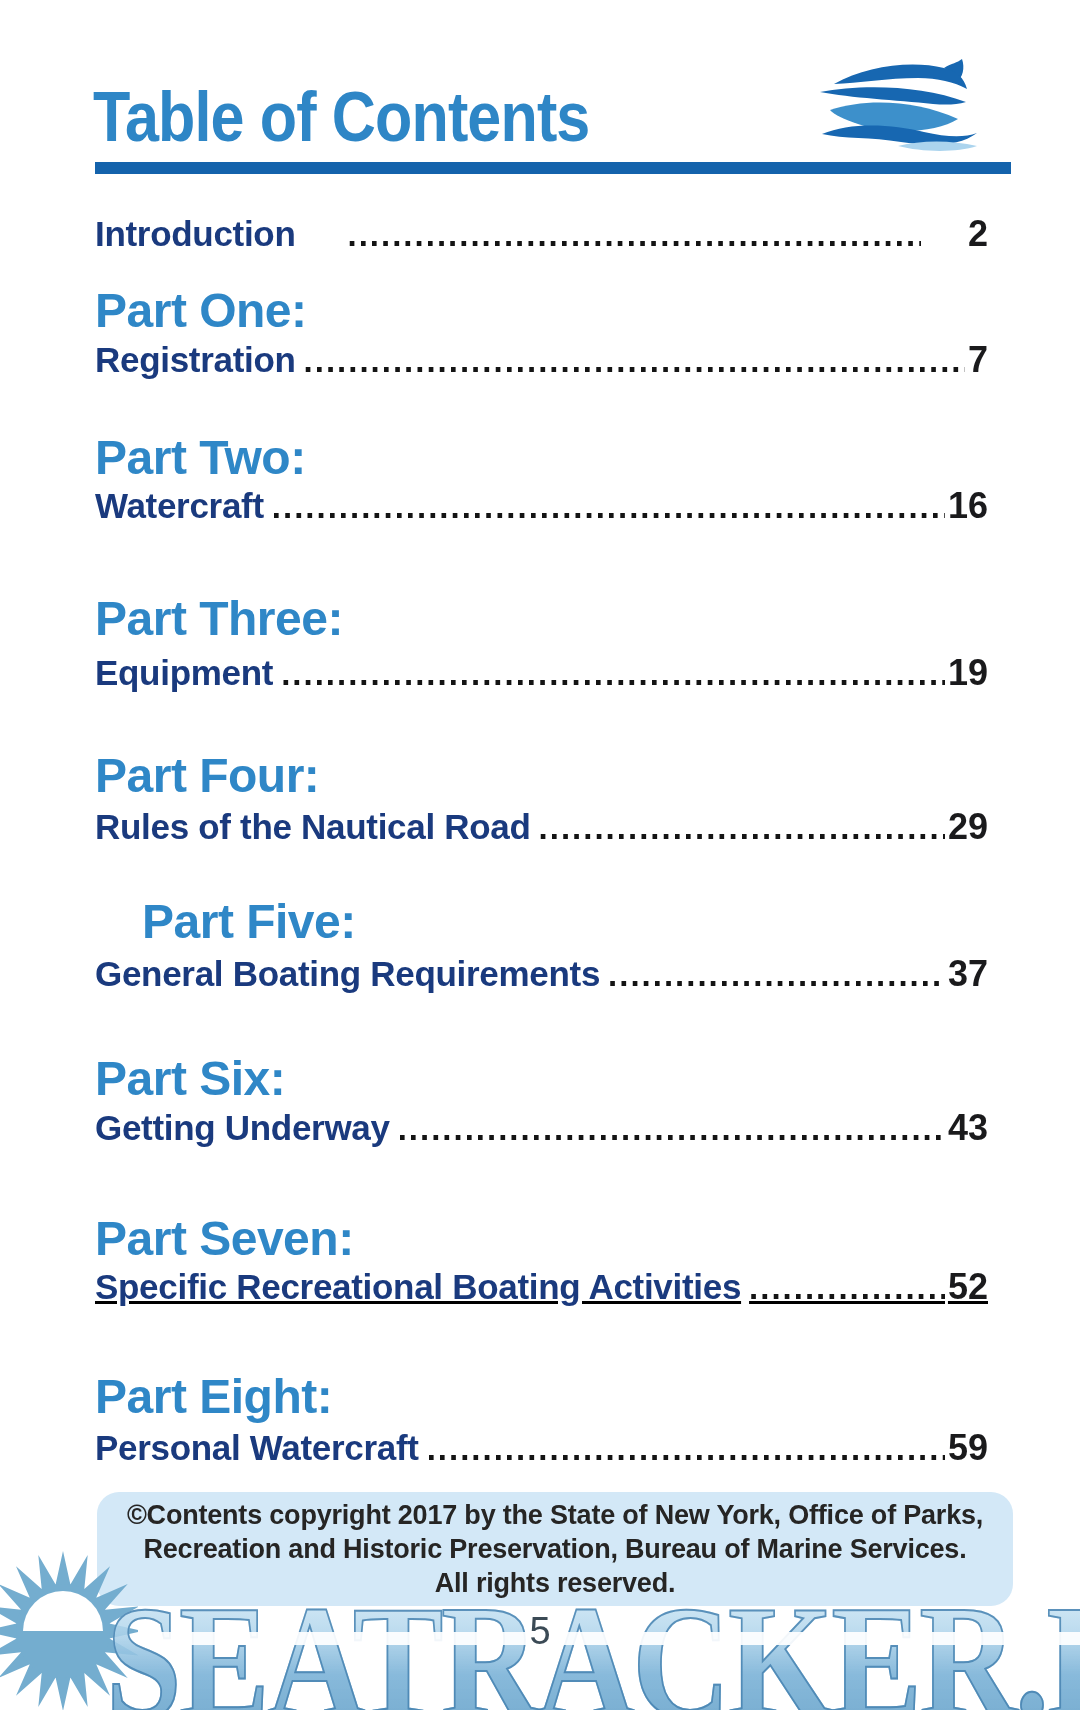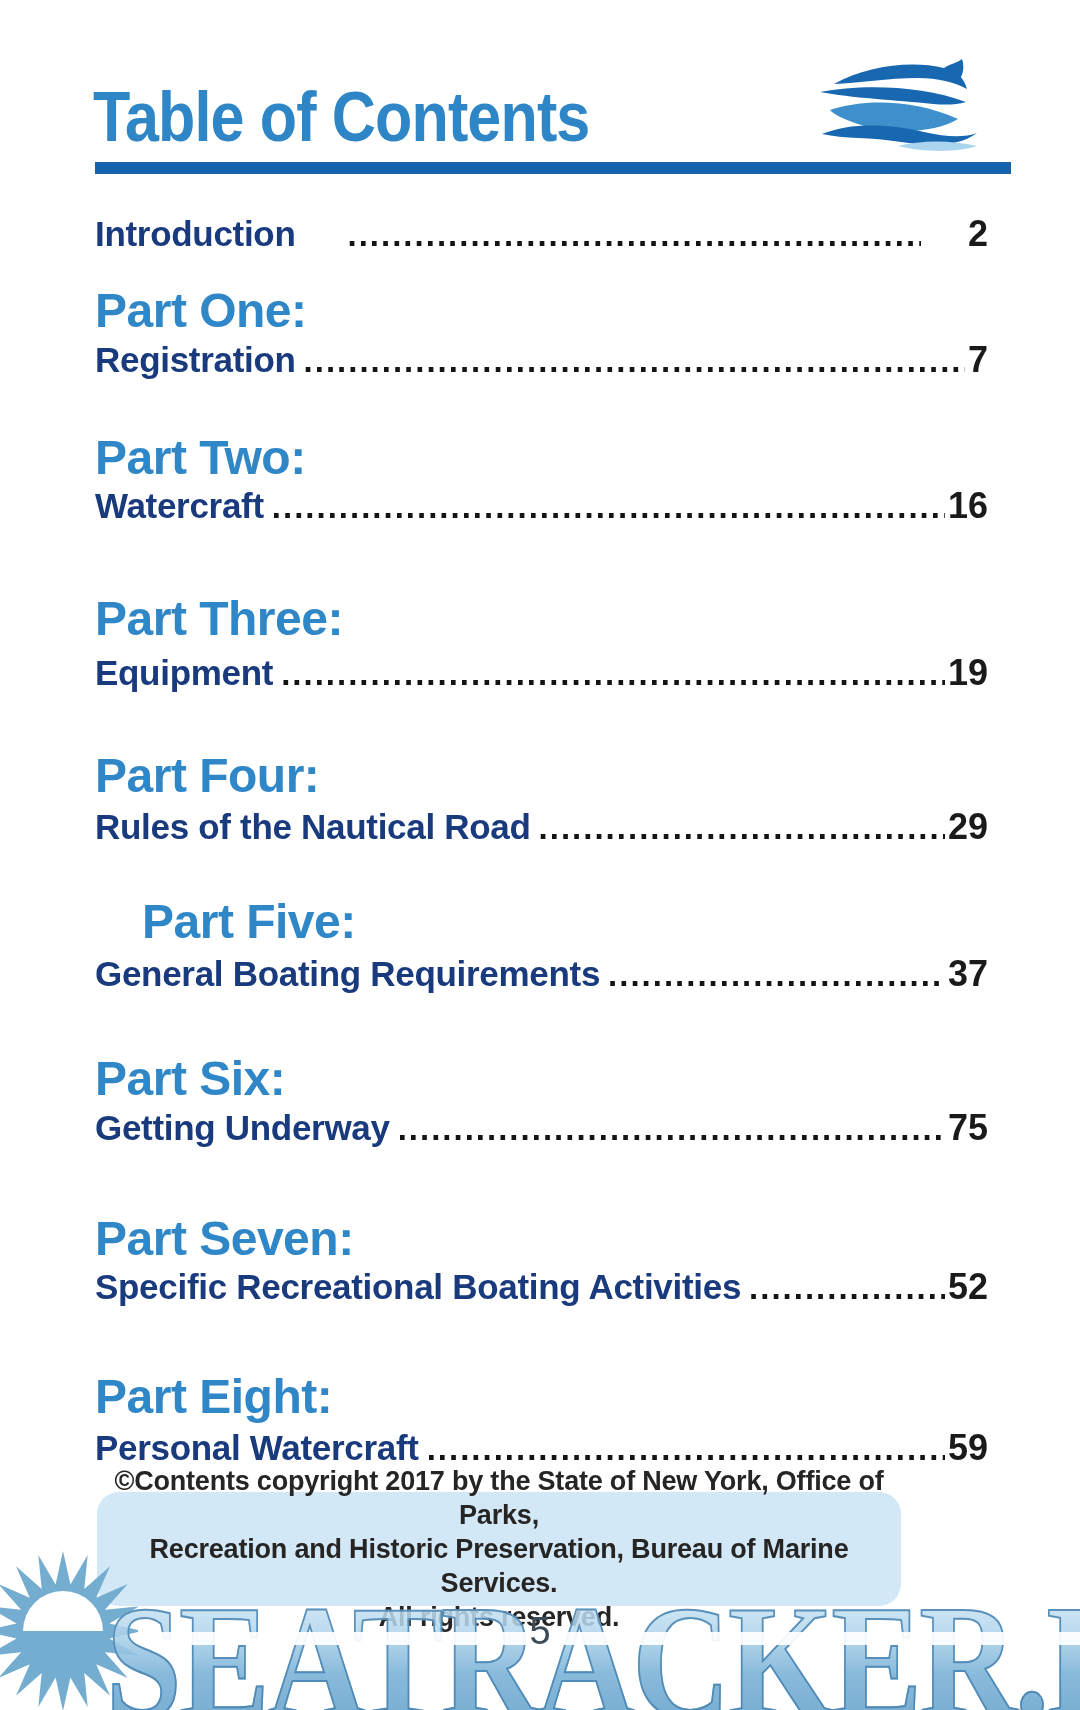--- a/index.html
+++ b/index.html
@@ -33,21 +33,21 @@
   .toc-dots{
     flex:1;overflow:hidden;white-space:nowrap;
     font-size:33px;font-weight:700;color:#141414;letter-spacing:2px;
     margin:0 3px 0 8px;
   }
   .toc-page{
     font-size:36px;font-weight:700;color:#1a1a1c;white-space:nowrap;
   }
   
   #copyright-box{
-    left:97px;top:1492px;width:804px;height:114px;
+    left:97px;top:1492px;width:916px;height:114px;
     background:#d3e8f7;border-radius:22px;
     display:flex;flex-direction:column;justify-content:center;
     text-align:center;z-index:1;
   }
   #copyright-box .c-line{
     display:block;font-size:27px;font-weight:600;color:#262524;
     line-height:34px;letter-spacing:-0.2px;
   }
   
   #watermark-text{
@@ -123,24 +123,24 @@
     <div class="abs part-heading" style="top: 898px; margin-left: 47px;">Part Five:</div>
     <div class="abs toc-row" style="top: 956px;">
       <span class="toc-label">General Boating Requirements</span>
       <span class="toc-dots">........................................................................................................................................................................................................</span>
       <span class="toc-page">37</span>
     </div>
     <div class="abs part-heading" style="top: 1055px;">Part Six:</div>
     <div class="abs toc-row" style="top: 1110px;">
       <span class="toc-label">Getting Underway</span>
       <span class="toc-dots">........................................................................................................................................................................................................</span>
-      <span class="toc-page">75</span>
+      <span class="toc-page">43</span>
     </div>
     <div class="abs part-heading" style="top: 1215px;">Part Seven:</div>
-    <div class="abs toc-row" style="top: 1269px;">
+    <div class="abs toc-row" style="top: 1269px; text-decoration: underline;">
       <span class="toc-label">Specific Recreational Boating Activities</span>
       <span class="toc-dots">........................................................................................................................................................................................................</span>
       <span class="toc-page">52</span>
     </div>
     <div class="abs part-heading" style="top: 1373px;">Part Eight:</div>
     <div class="abs toc-row" style="top: 1430px;">
       <span class="toc-label">Personal Watercraft</span>
       <span class="toc-dots">........................................................................................................................................................................................................</span>
       <span class="toc-page">59</span>
     </div>

